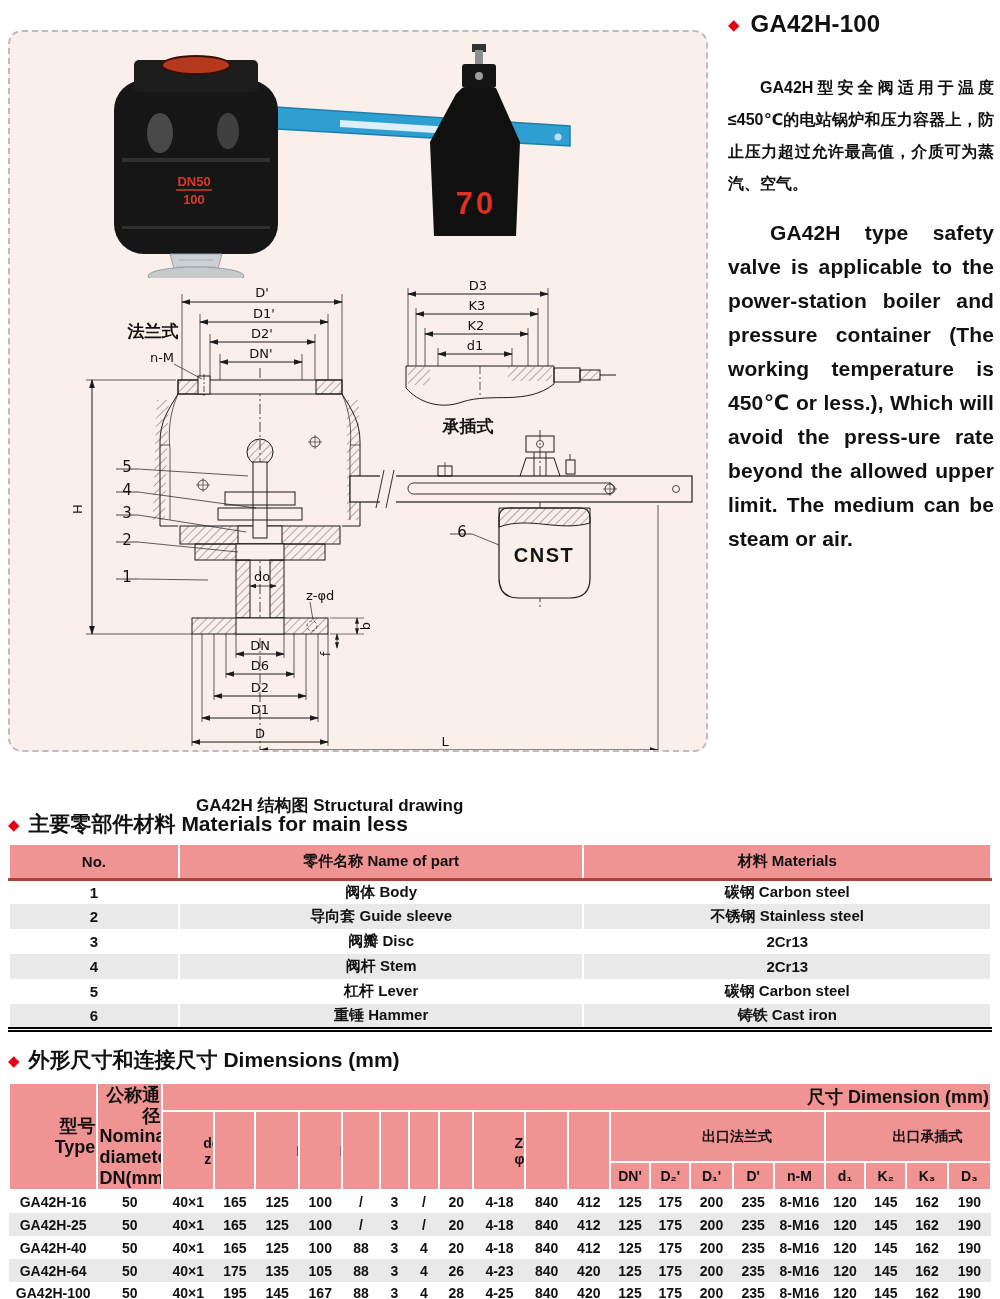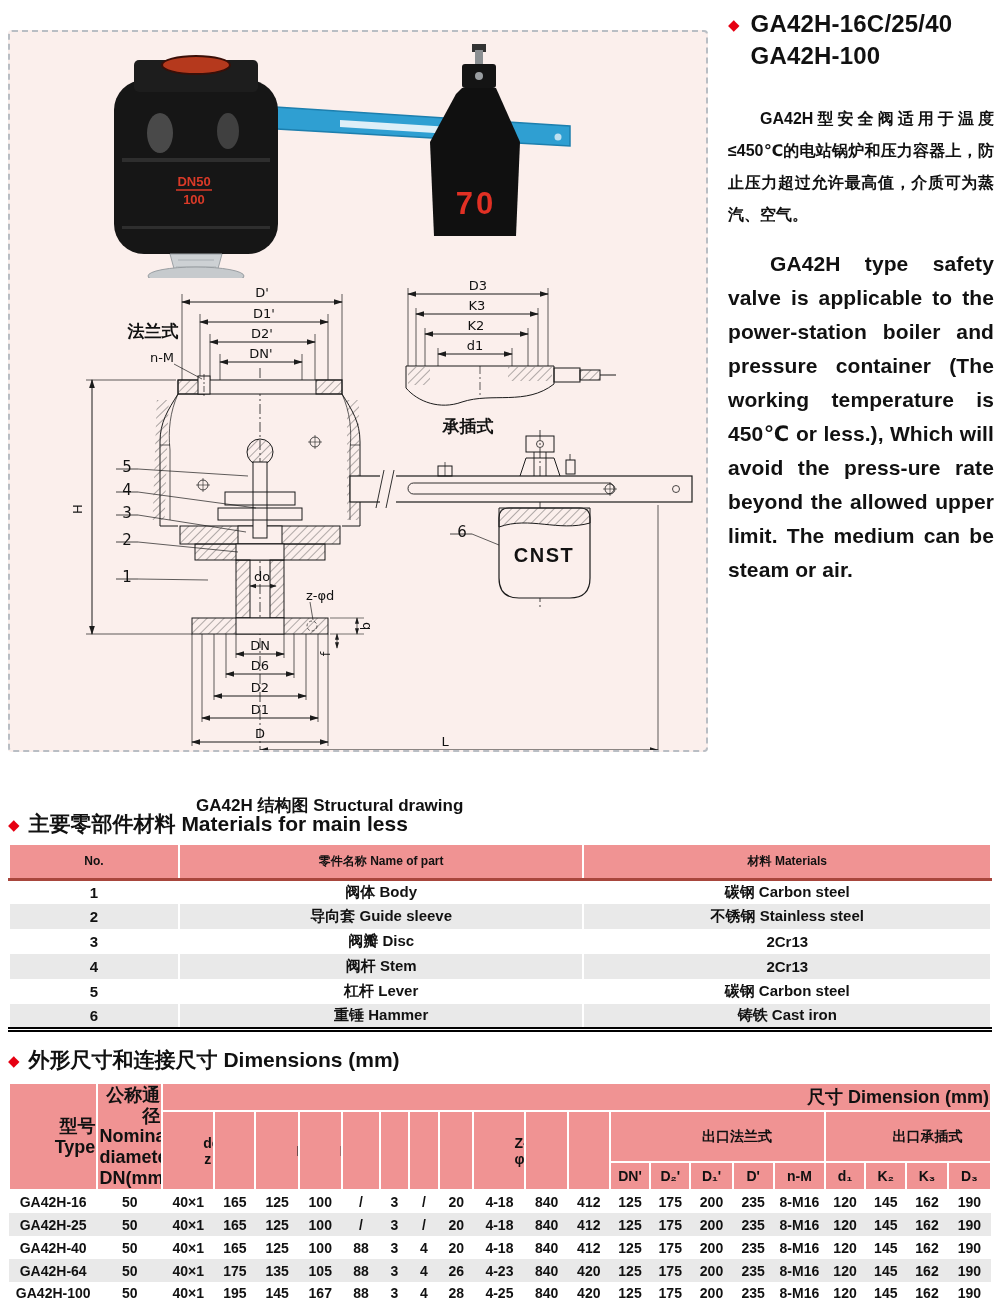--- a/index.html
+++ b/index.html
@@ -1,21 +1,21 @@
 <!DOCTYPE html>
 <html><head>
 <meta charset="utf-8">
 <style>
   * { box-sizing: border-box; margin: 0; padding: 0; }
   html,body { width:1000px; height:1299px; background:#fff; color:#111;
     font-family:"Liberation Sans","DejaVu Sans",sans-serif; position:relative; overflow:hidden; }
 
   
   .panel { position:absolute; left:8px; top:30px; width:700px; height:722px;
-    background:#fbefec; border:2px dashed #b9bec4; border-radius:4px; overflow:hidden; }
+    background:#fbefec; border:2px dashed #b9bec4; border-radius:14px; overflow:hidden; }
   .photo-svg { position:absolute; left:0; top:6px; width:690px; height:240px; }
   .drawing-svg { position:absolute; left:0; top:248px; width:690px; height:472px; }
   .caption { position:absolute; left:196px; top:766px; font-size:17px; font-weight:bold;margin-top:28px; }
 
   
   .right-col { position:absolute; left:728px; top:8px; width:266px; }
   .title-row { display:flex; gap:11px; }
   .diamond { color:#e60012; font-size:15px; line-height:1; position:relative; top:9px; flex:0 0 auto; }
   .title-text { font-size:24px; font-weight:bold; line-height:1.32; letter-spacing:0.2px; }
   .para-zh { margin-top:32px; font-size:16px; font-weight:600; line-height:2.0;
@@ -28,21 +28,21 @@
   .sec-head .diamond { top:0; }
   .sec-head .txt { font-size:21px; font-weight:bold; }
   #sec-materials { top:810px; }
   #sec-dims { top:1046px; }
 
   
   table { position:absolute; left:8px; width:984px; border-collapse:collapse; table-layout:fixed; }
   th, td { text-align:center; vertical-align:middle; overflow:hidden; }
 
   .materials-table { top:845px; border-bottom:5px double #000; }
-  .materials-table th { background:#f09393; height:34px; font-size:12px; font-weight:bold;
+  .materials-table th { background:#f09393; height:34px; font-size:15px; font-weight:bold;
     border-left:2px solid #fff; border-right:2px solid #fff; border-bottom:3px solid #a8463d; }
   .materials-table td { height:25px; font-size:15px; font-weight:bold;
     border-left:2px solid #fff; border-right:2px solid #fff; }
   .materials-table tbody tr:nth-child(even) td { background:#e9e9e9; }
 
   .dims-table { top:1082px; border-bottom:5px double #000; }
   .dims-table th { background:#f09393; font-size:14px; font-weight:bold;
     border:2px solid #fff; padding:1px; }
   .dims-table thead tr.r1 th { height:28px; font-size:18px;text-align:right; }
   .dims-table thead tr.r2 th { height:36px;padding-left:40px; }
@@ -281,21 +281,20 @@
     <text x="534" y="282" text-anchor="middle" class="brand">CNST</text>
   </svg>
 </div>
 
 <div class="caption">GA42H 结构图 Structural drawing</div>
 
 <div class="right-col">
   <div class="title-row">
     <span class="diamond">◆</span>
     <div class="title-text">
-      <div>GA42H-16C/25/40</div>
       <div>GA42H-100</div>
     </div>
   </div>
   <p class="para-zh">GA42H型安全阀适用于温度≤450℃的电站锅炉和压力容器上，防止压力超过允许最高值，介质可为蒸汽、空气。</p>
   <p class="para-en">GA42H type safety valve is applicable to the power-station boiler and pressure container (The working temperature is 450℃ or less.), Which will avoid the press-ure rate beyond the allowed upper limit. The medium can be steam or air.</p>
 </div>
 
 <div class="sec-head" id="sec-materials">
   <span class="diamond">◆</span>
   <span class="txt">主要零部件材料 Materials for main less</span>

